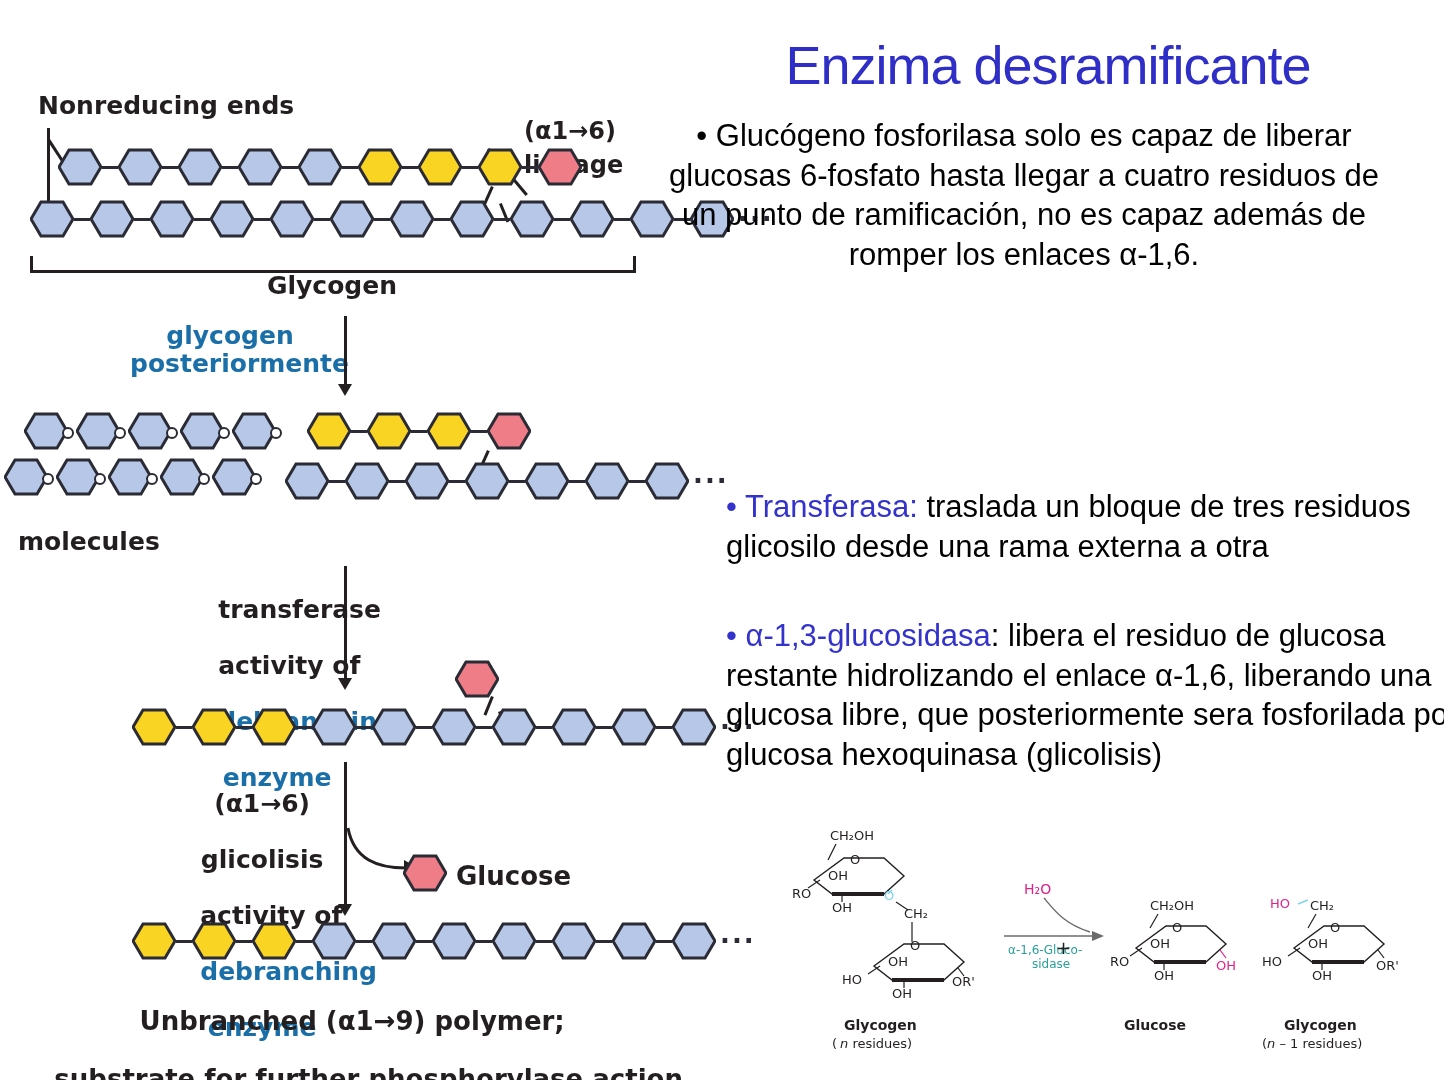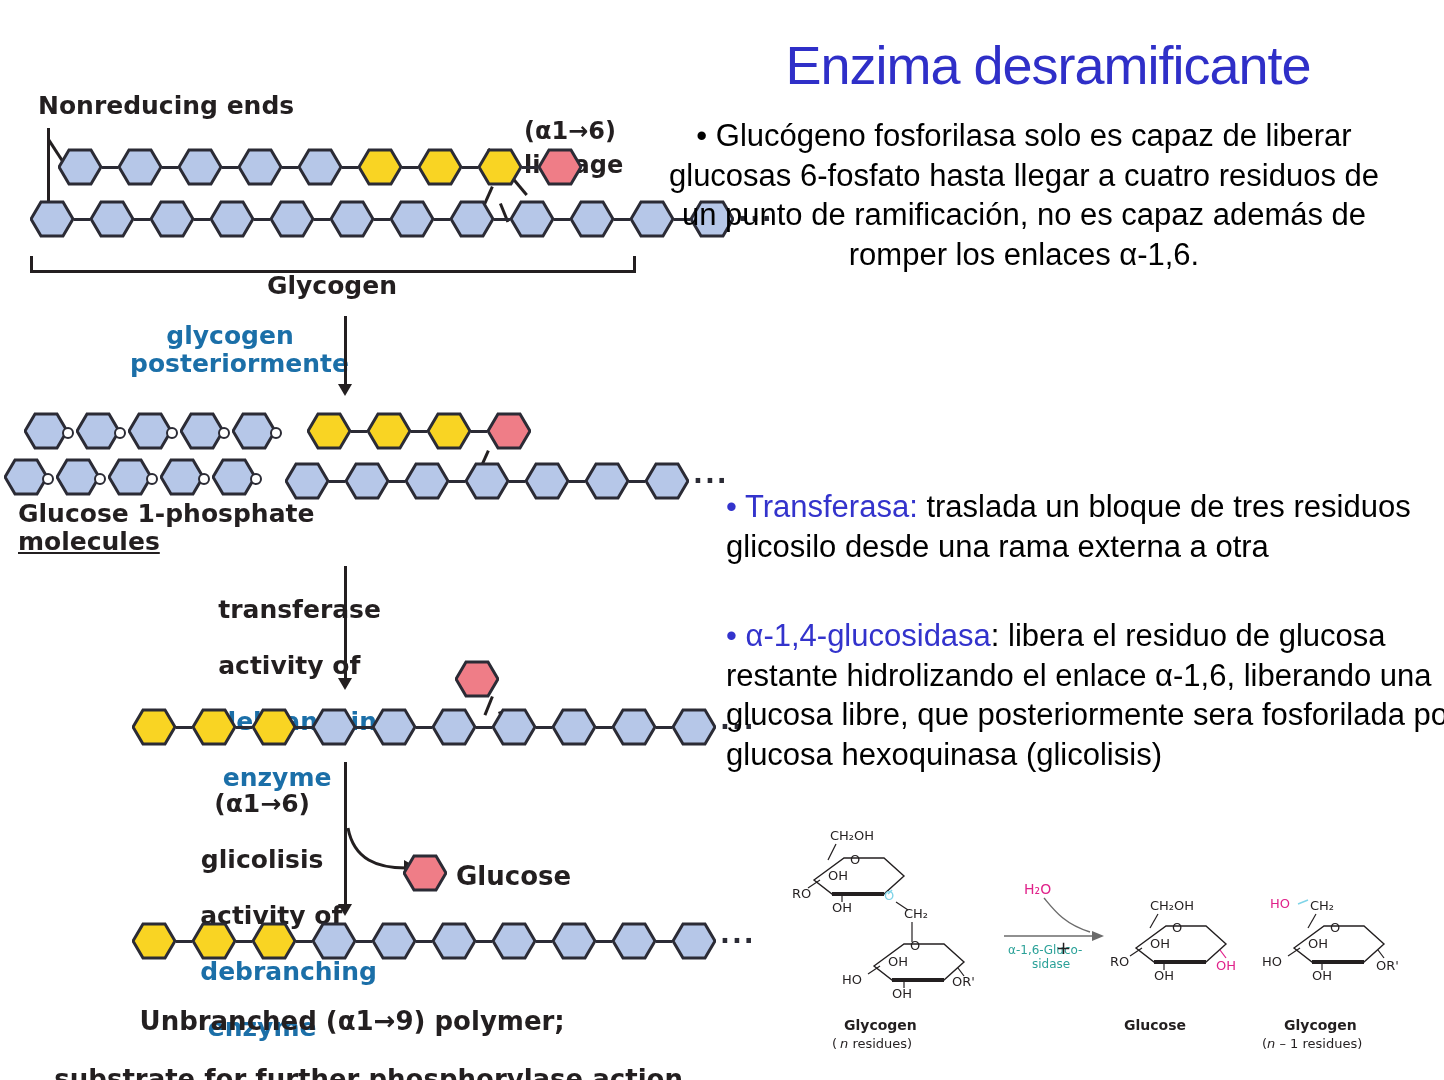--- a/index.html
+++ b/index.html
@@ -321,21 +321,21 @@
         </span>
         <span class="bond"></span>
       <span class="hex">
           <svg viewBox="0 0 44 38">
             <polygon points="11,2 33,2 43,19 33,36 11,36 1,19" fill="#b6c7e8" stroke="#2b2b35" stroke-width="3"></polygon>
           </svg>
         </span>
       <span class="dots">···</span>
     </div>
 
-    <div class="fig-label" style="left:18px;top:500px;font-size:25px;"><span>Glucose 1-phosphate</span><br><span style="display:inline-block;width:100%;text-decoration:underline;">molecules</span></div>
+    <div class="fig-label" style="left:18px;top:500px;font-size:25px;"><br><span style="display:inline-block;width:100%;">molecules</span></div>
 
     <div class="fig-label ctr" style="left:166px;top:568px;width:170px;font-size:25px;">
       <span>transferase</span><br>
       <span>activity of</span><br>
       <span class="fig-label blue" style="position:static;">debranching</span><br>
       <span class="fig-label blue" style="position:static;">enzyme</span>
     </div>
     <div class="arrow-v" style="left:344px;top:566px;height:118px;"></div>
     <div class="arrow-head" style="left:338px;top:678px;"></div>
 
@@ -506,21 +506,21 @@
 
   <div class="right">
 
     <h1 class="title">Enzima desramificante</h1>
 
     <div class="body-text b1">• Glucógeno fosforilasa solo es capaz de liberar glucosas 6-fosfato hasta llegar a cuatro residuos de un punto de ramificación, no es capaz además de romper los enlaces  α-1,6.</div>
 
 
     <div class="body-text sub sub1"><span class="accent">• Transferasa:</span><span>  traslada un bloque de tres residuos glicosilo desde una rama externa a otra</span></div>
 
-    <div class="body-text sub sub2"><span class="accent">• α-1,4-glucosidasa</span><span>: libera el residuo de glucosa restante hidrolizando el enlace α-1,6, liberando una glucosa libre, que posteriormente sera fosforilada por glucosa hexoquinasa (glicolisis)</span></div>
+    <div class="body-text sub sub2"><span class="accent">• α-1,3-glucosidasa</span><span>: libera el residuo de glucosa restante hidrolizando el enlace α-1,6, liberando una glucosa libre, que posteriormente sera fosforilada por glucosa hexoquinasa (glicolisis)</span></div>
 
     <div class="chem">
       <svg width="650" height="262" viewBox="0 0 650 262">
         <g font-family="DejaVu Sans, sans-serif" font-size="13" fill="#231f20">
 
           <g>
             <polygon points="22,62 52,40 92,40 112,58 92,76 40,76" fill="none" stroke="#231f20" stroke-width="1.4"></polygon>
             <line x1="40" y1="76" x2="92" y2="76" stroke="#231f20" stroke-width="4"></line>
             <text x="38" y="22">CH₂OH</text>
             <line x1="44" y1="26" x2="36" y2="42" stroke="#231f20" stroke-width="1.2"></line>

